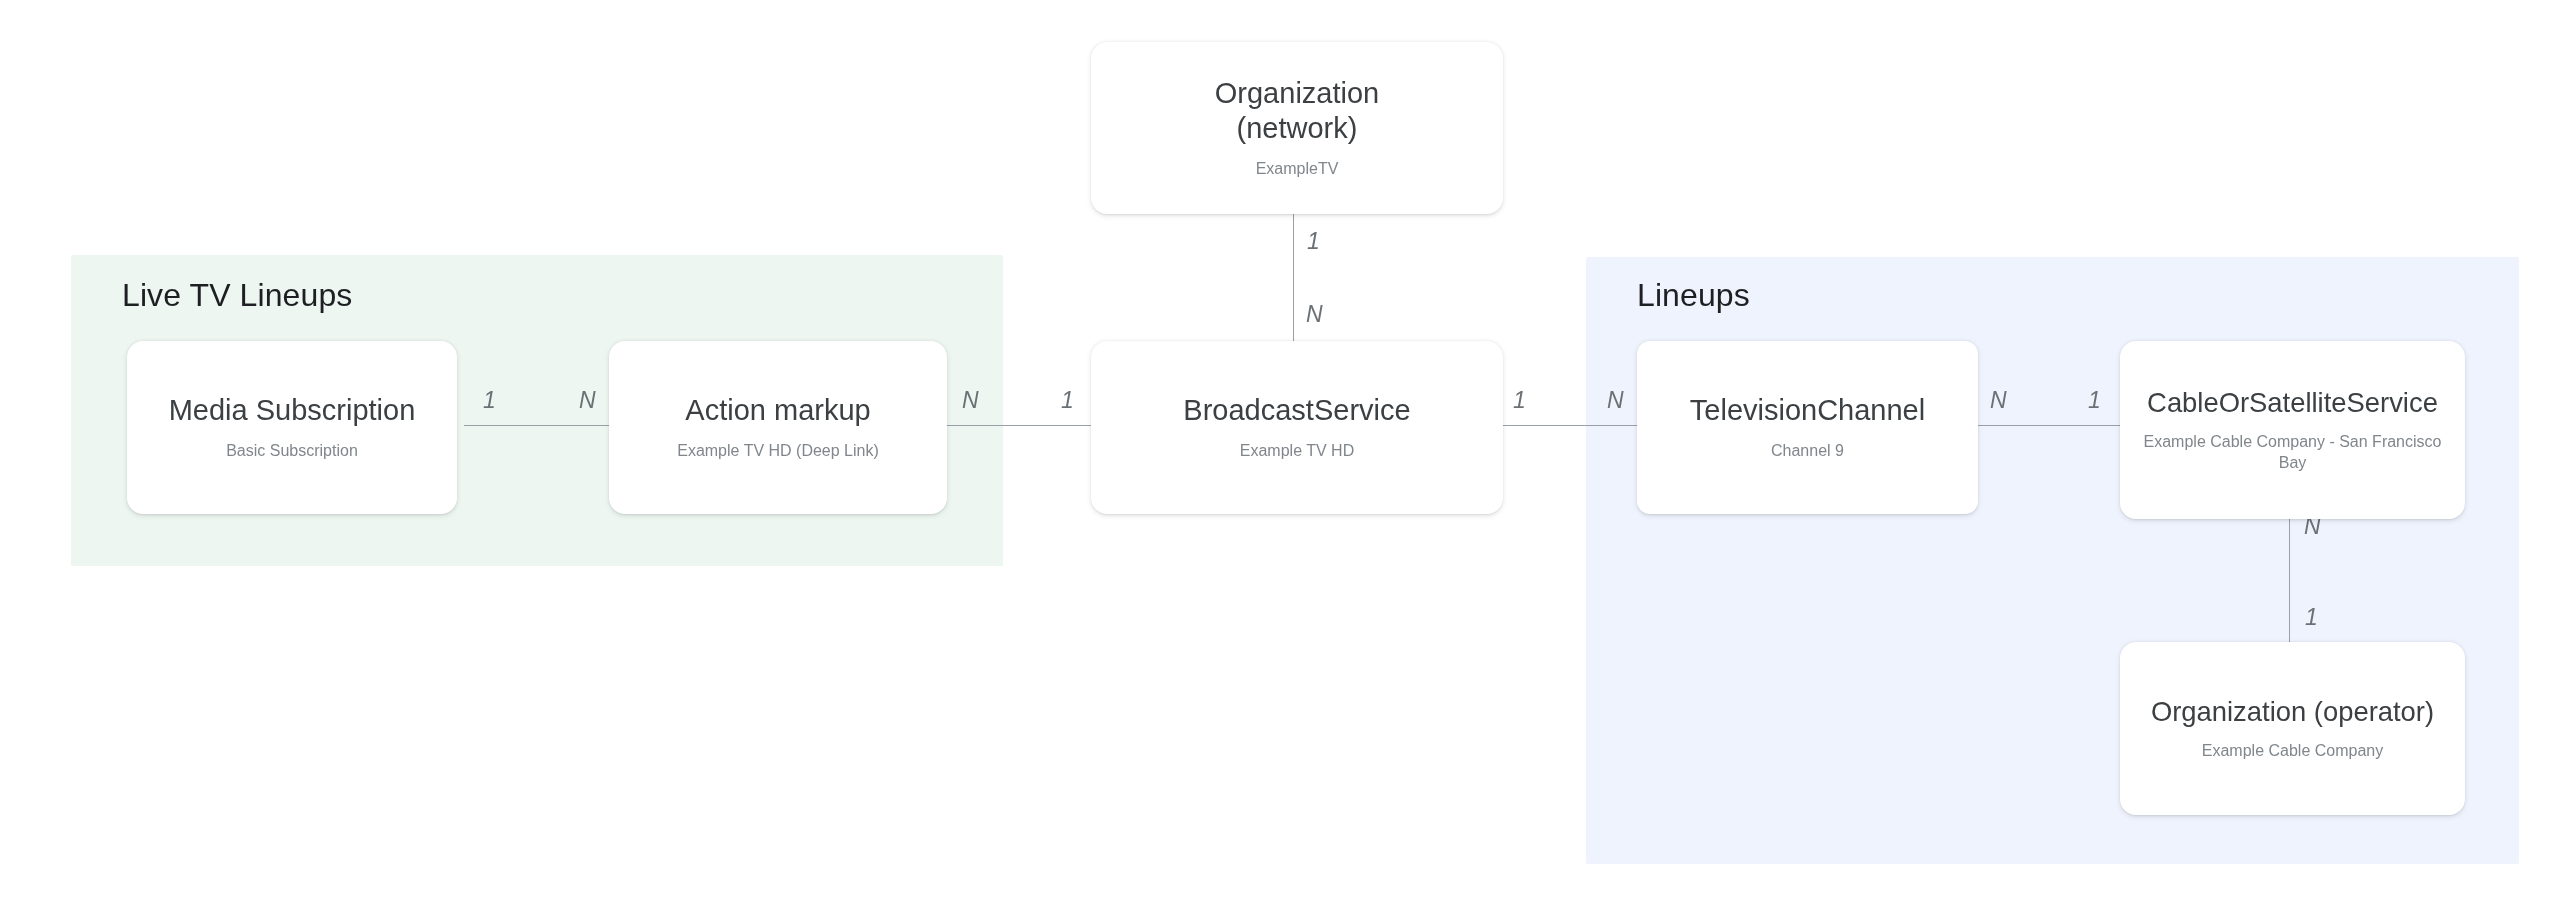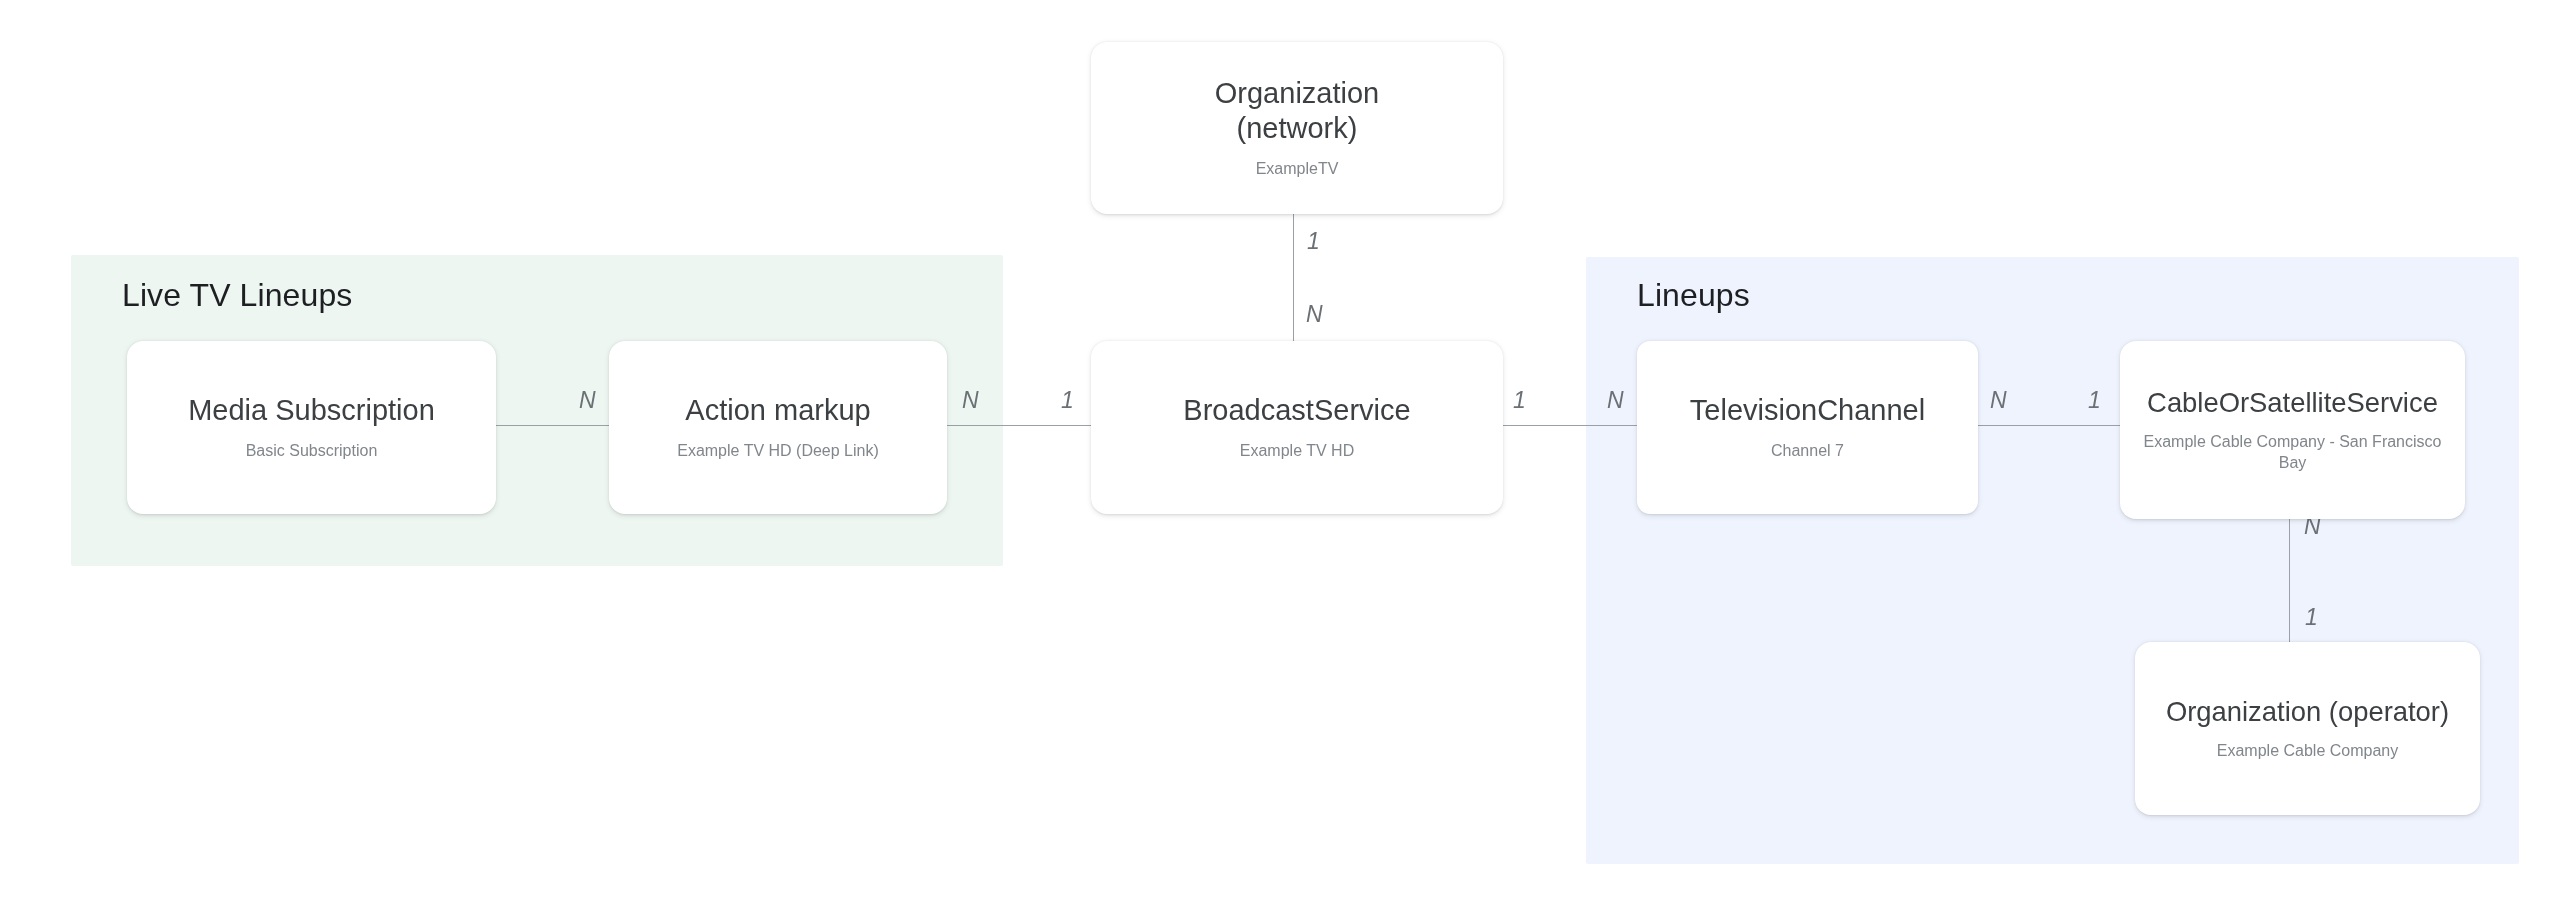--- a/index.html
+++ b/index.html
@@ -121,44 +121,44 @@
   <div class="card-label" style="left:2305px; top:604px;">1</div>
 
   <div class="node" style="left:1091px; top:42px; width:412px; height:172px;">
     <div class="node-title">
       <span>Organization</span><br>
       <span>(network)</span>
     </div>
     <div class="node-sub">ExampleTV</div>
   </div>
 
-  <div class="node" style="left:127px; top:341px; width:369px; height:173px;">
+  <div class="node" style="left:127px; top:341px; width:330px; height:173px;">
     <div class="node-title">Media Subscription</div>
     <div class="node-sub">Basic Subscription</div>
   </div>
 
   <div class="node" style="left:609px; top:341px; width:338px; height:173px;">
     <div class="node-title">Action markup</div>
     <div class="node-sub">Example TV HD (Deep Link)</div>
   </div>
 
   <div class="node" style="left:1091px; top:341px; width:412px; height:173px;">
     <div class="node-title">BroadcastService</div>
     <div class="node-sub">Example TV HD</div>
   </div>
 
   <div class="node" style="left:1637px; top:341px; width:341px; height:173px;border-radius:13px;">
     <div class="node-title">TelevisionChannel</div>
-    <div class="node-sub">Channel 7</div>
+    <div class="node-sub">Channel 9</div>
   </div>
 
   <div class="node" style="left:2120px; top:341px; width:345px; height:178px; padding:8.8px 8.8px;">
     <div class="node-title" style="font-size:27.4px;">CableOrSatelliteService</div>
     <div class="node-sub wrap" style="max-width:318px;">Example Cable Company - San Francisco Bay</div>
   </div>
 
-  <div class="node" style="left:2120px; top:642px; width:345px; height:173px;margin-left:15px;">
+  <div class="node" style="left:2120px; top:642px; width:345px; height:173px;">
     <div class="node-title" style="font-size:27.4px;">Organization (operator)</div>
     <div class="node-sub">Example Cable Company</div>
   </div>
 
 </div>
 
 
 </body></html>

